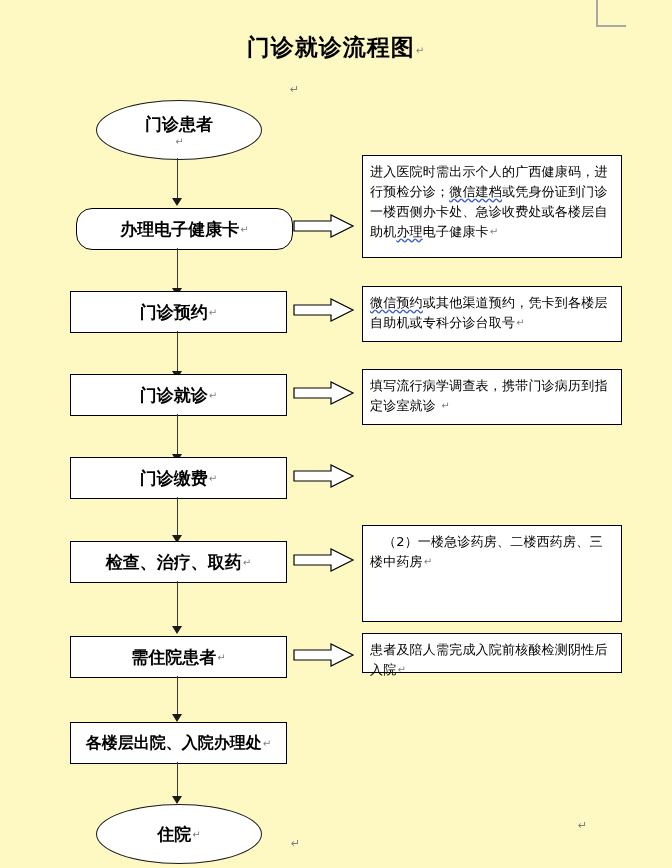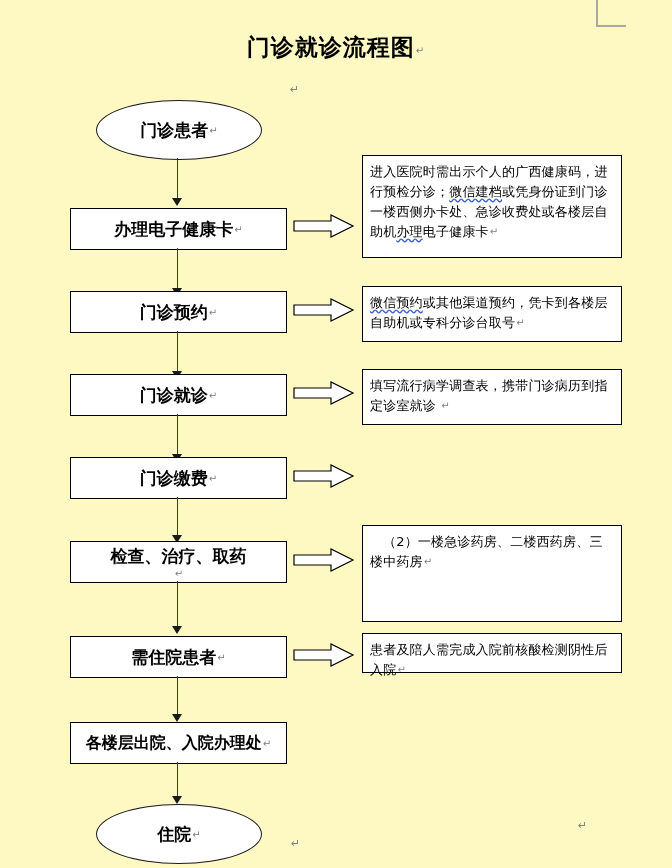--- a/index.html
+++ b/index.html
@@ -142,29 +142,29 @@
 <body>
 
 <div id="page">
 
   <div class="corner-mark" style="left:596px; top:-4px; width:28px; height:29px;"></div>
 
   <div class="title"><span>门诊就诊流程图</span><span class="pilcrow-inline">↵</span></div>
 
   <div class="pilcrow" style="left:290px; top:84px;">↵</div>
 
-  <div class="ellipse" style="left:96px; top:100px; width:164px; height:58px;">
+  <div class="ellipse" style="left:96px; top:100px; width:164px; height:58px;flex-direction:column;">
       <span>门诊患者</span>
       <span class="pilcrow-inline">↵</span>
     </div>
 
   <div class="v-line" style="left:177px; top:158px; height:42px;"></div>
   <div class="v-arrow-head" style="left:172px; top:198px;"></div>
 
-  <div class="proc-box" style="left:70px; top:208px; width:215px; height:40px;">
+  <div class="proc-box" style="left:76px; top:208px; width:215px; height:40px;border-radius:16px;">
       <span>办理电子健康卡</span>
       <span class="pilcrow-inline">↵</span>
     </div>
 
   <div class="v-line" style="left:177px; top:248px; height:42px;"></div>
   <div class="v-arrow-head" style="left:172px; top:288px;"></div>
 
   <div class="proc-box" style="left:70px; top:291px; width:215px; height:40px;">
       <span>门诊预约</span>
       <span class="pilcrow-inline">↵</span>
@@ -182,21 +182,21 @@
   <div class="v-arrow-head" style="left:172px; top:454px;"></div>
 
   <div class="proc-box" style="left:70px; top:457px; width:215px; height:40px;">
       <span>门诊缴费</span>
       <span class="pilcrow-inline">↵</span>
     </div>
 
   <div class="v-line" style="left:177px; top:497px; height:42px;"></div>
   <div class="v-arrow-head" style="left:172px; top:535px;"></div>
 
-  <div class="proc-box" style="left:70px; top:541px; width:215px; height:40px;flex-direction:column;">
+  <div class="proc-box" style="left:70px; top:541px; width:215px; height:40px;">
       <span>检查、治疗、取药</span>
       <span class="pilcrow-inline">↵</span>
     </div>
 
   <div class="v-line" style="left:177px; top:581px; height:47px;"></div>
   <div class="v-arrow-head" style="left:172px; top:626px;"></div>
 
   <div class="proc-box" style="left:70px; top:636px; width:215px; height:40px;">
       <span>需住院患者</span>
       <span class="pilcrow-inline">↵</span>

